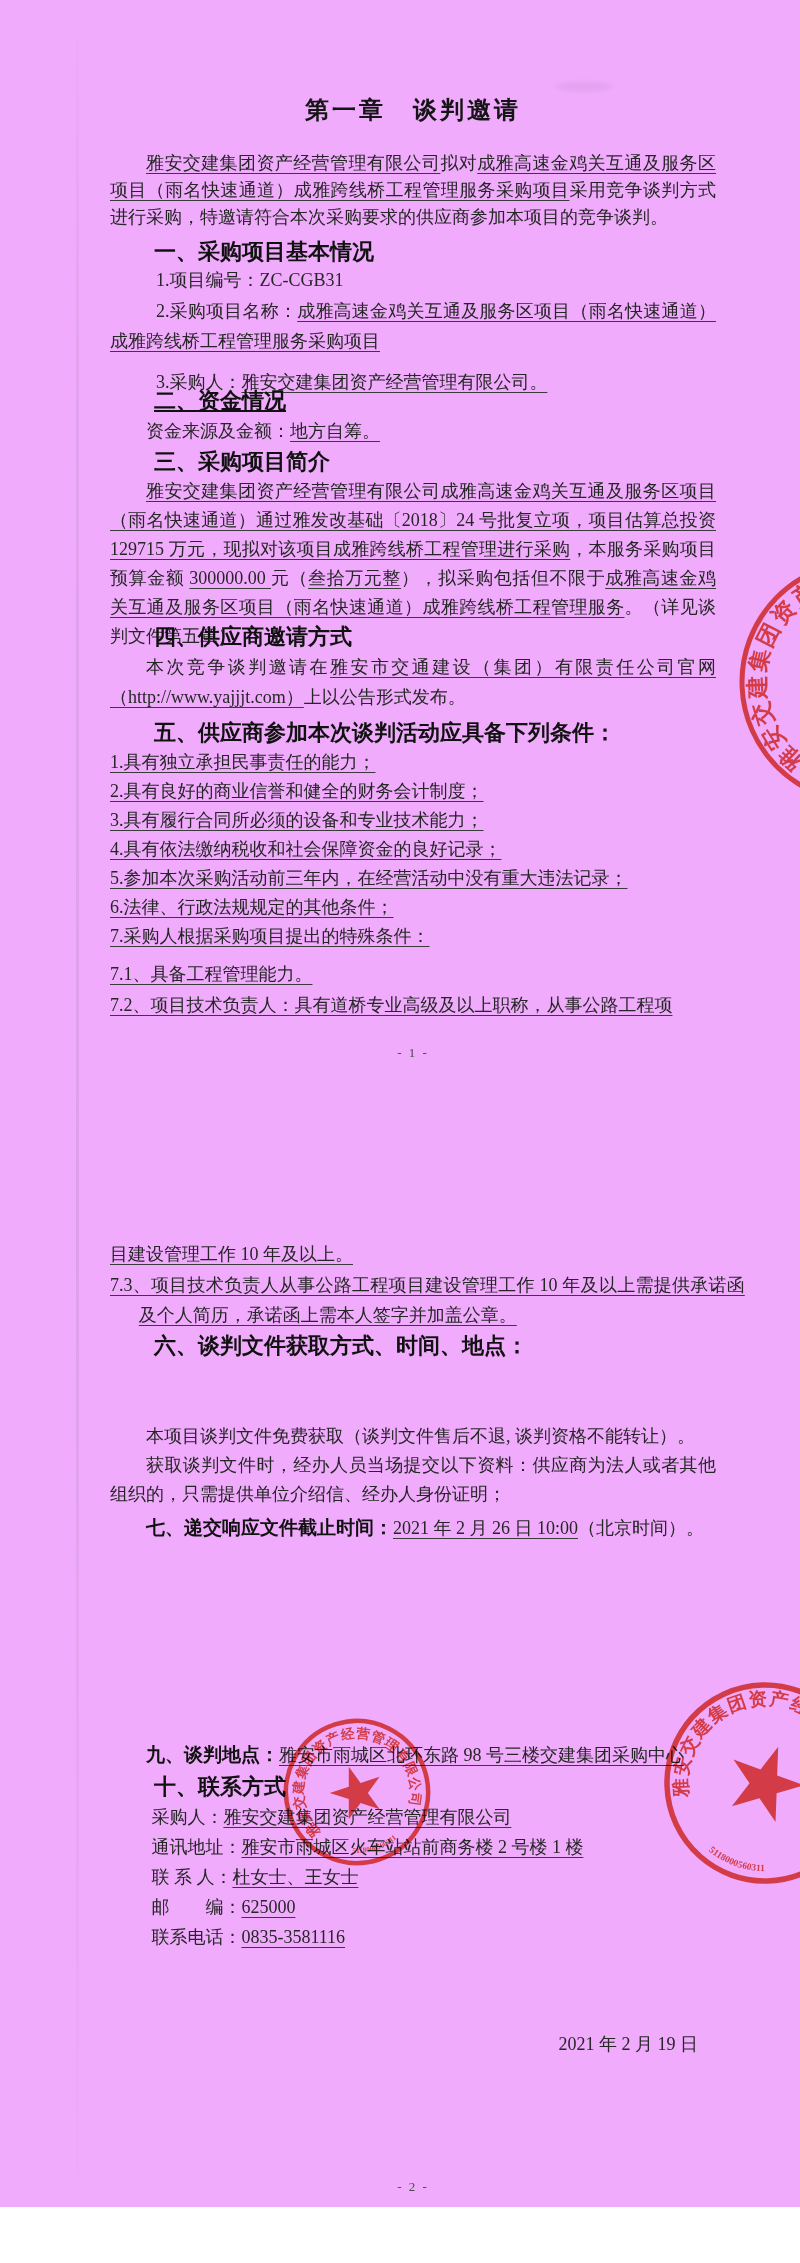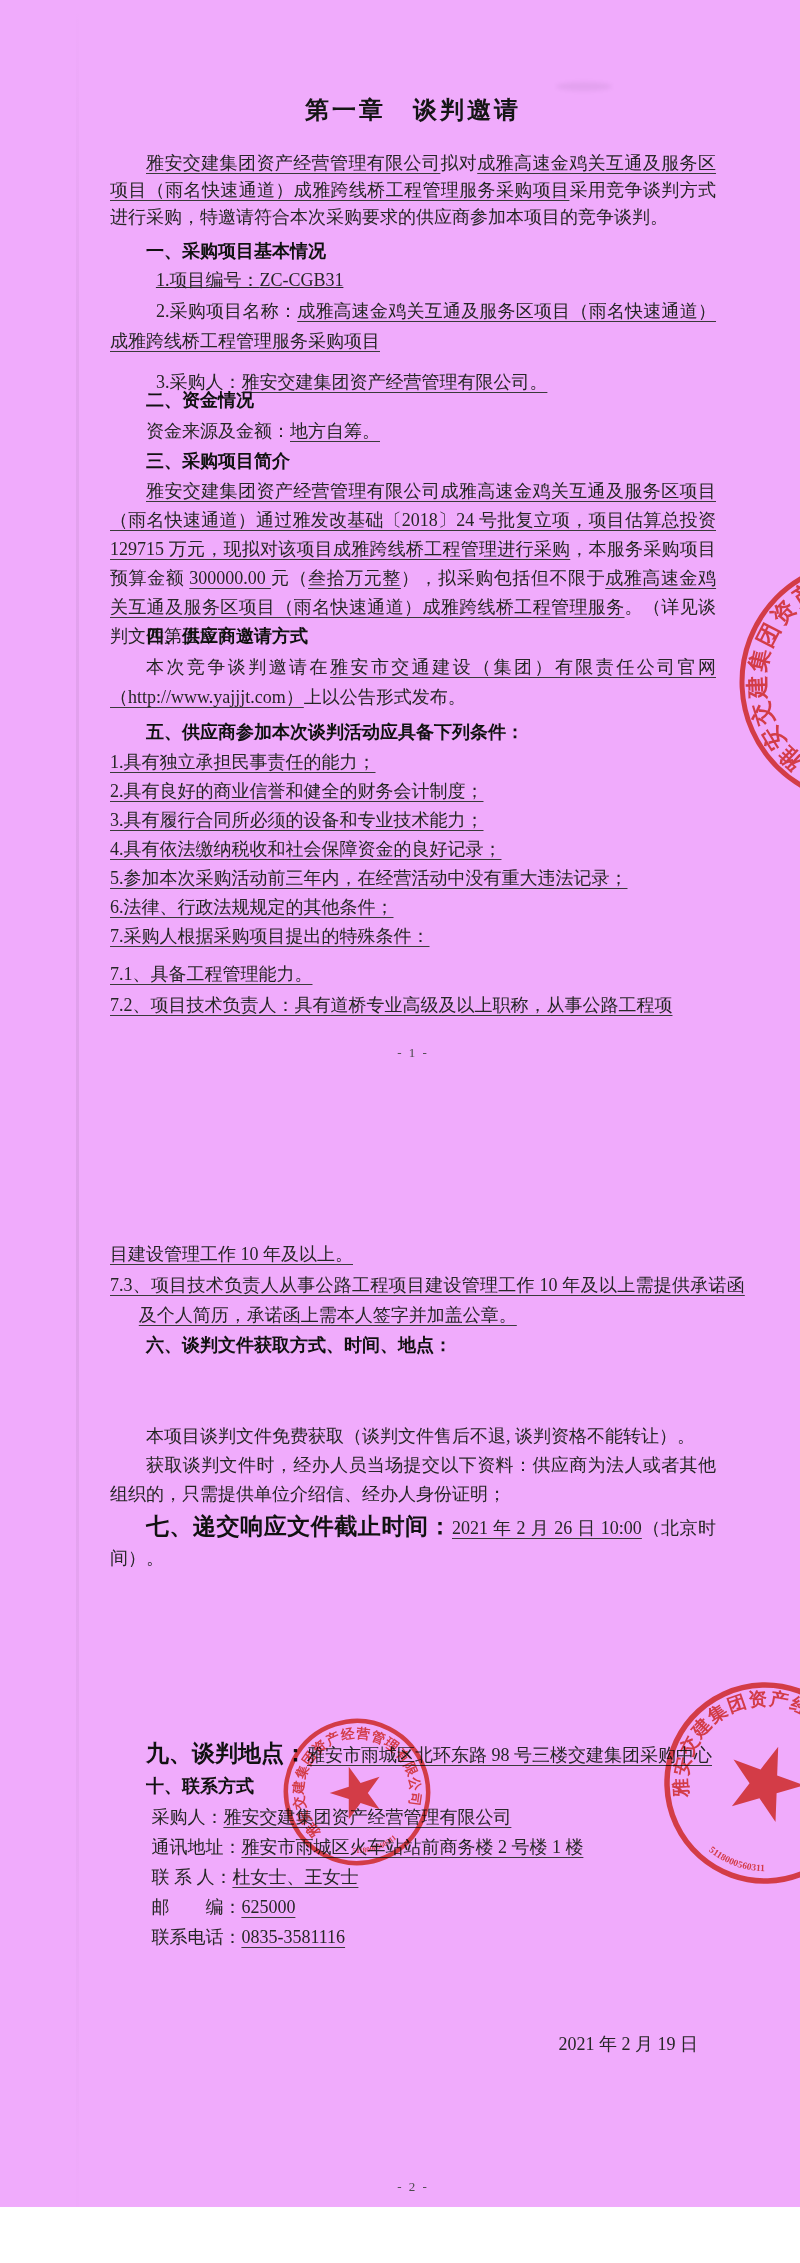--- a/index.html
+++ b/index.html
@@ -14,25 +14,25 @@
     font-size:18px;line-height:29px;color:#262626;
     text-align:justify;text-justify:inter-ideograph;
   }
   .title{
     left:90px;width:646px;text-align:center;
     font-size:24px;font-weight:bold;letter-spacing:3px;color:#151515;
     font-family:"Liberation Serif","DejaVu Serif",serif;
   }
   .head{
     font-family:"Liberation Sans","DejaVu Sans",sans-serif;
-    font-weight:bold;font-size:18px;color:#111;text-indent:2em;
+    font-weight:bold;font-size:22px;color:#111;text-indent:2em;
   }
   .hinline{
-    font-family:Liberation Mono, monospace;
-    font-weight:bold;font-size:23px;color:#111;
+    font-family:Liberation Sans, sans-serif;
+    font-weight:bold;font-size:19px;color:#111;
   }
   .u{
     text-decoration:underline;text-underline-offset:4px;
     text-decoration-thickness:1px;text-decoration-color:#3a3a3a;
   }
   .ind2{text-indent:2em;}
   .ind28{text-indent:2.55em;}
   .hang{padding-left:1.6em;text-indent:-1.6em;}
   .lh27{line-height:27px;}
   .lh30{line-height:30px;}
@@ -60,33 +60,33 @@
   <div class="smudge"></div>
 
   <div class="blk title" style="top:96px;">第一章　谈判邀请</div>
 
   <p class="blk ind2 lh27" style="top:150px;margin:0;">
     <span class="u">雅安交建集团资产经营管理有限公司</span><span>拟对</span><span class="u">成雅高速金鸡关互通及服务区项目（雨名快速通道）成雅跨线桥工程管理服务采购项目</span><span>采用竞争谈判方式进行采购，特邀请符合本次采购要求的供应商参加本项目的竞争谈判。</span>
   </p>
 
   <div class="blk head" style="top:237px;">一、采购项目基本情况</div>
 
-  <p class="blk ind28" style="top:266px;margin:0;text-decoration:underline;">
+  <p class="blk ind28" style="top:266px;margin:0;">
     <span>1.项目编号：</span><span>ZC-CGB31</span>
   </p>
 
   <p class="blk ind28 lh30" style="top:296px;margin:0;">
     <span>2.采购项目名称：</span><span class="u">成雅高速金鸡关互通及服务区项目（雨名快速通道）成雅跨线桥工程管理服务采购项目</span>
   </p>
 
   <p class="blk ind28" style="top:368px;margin:0;">
     <span>3.采购人：</span><span class="u">雅安交建集团资产经营管理有限公司。</span>
   </p>
 
-  <div class="blk head" style="top:386px;">二、资金情况</div>
+  <div class="blk head" style="top:386px;text-decoration:underline;">二、资金情况</div>
 
   <p class="blk ind2" style="top:417px;margin:0;">
     <span>资金来源及金额：</span><span class="u">地方自筹。</span>
   </p>
 
   <div class="blk head" style="top:447px;">三、采购项目简介</div>
 
   <p class="blk ind2" style="top:477px;margin:0;">
     <span class="u">雅安交建集团资产经营管理有限公司成雅高速金鸡关互通及服务区项目（雨名快速通道）通过雅发改基础〔2018〕24 号批复立项，项目估算总投资 129715 万元，现拟对该项目成雅跨线桥工程管理进行采购</span><span>，本服务采购项目预算金额 </span><span class="u">300000.00 </span><span>元（</span><span class="u">叁拾万元整</span><span>），拟采购包括但不限于</span><span class="u">成雅高速金鸡关互通及服务区项目（雨名快速通道）成雅跨线桥工程管理服务</span><span>。（详见谈判文件第五章）</span>
   </p>

